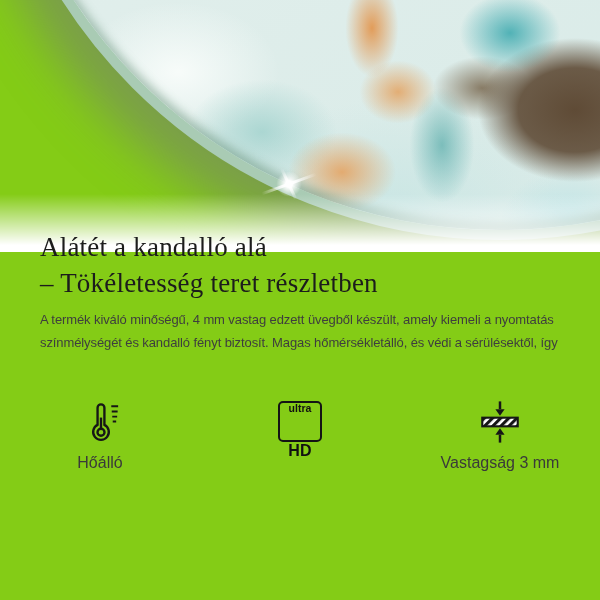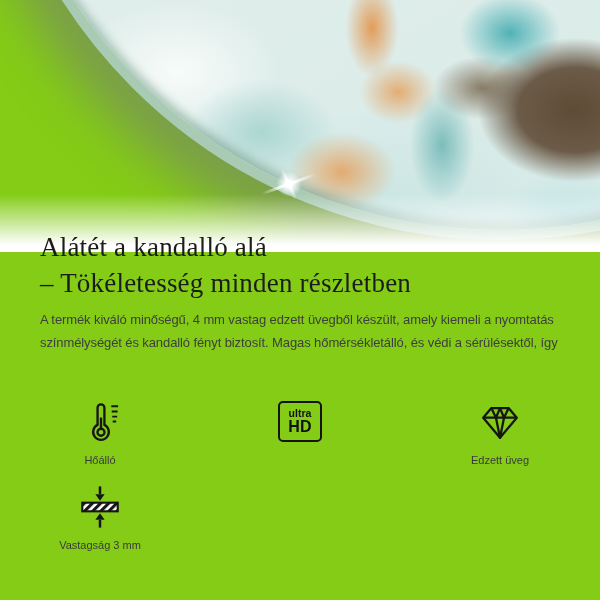--- a/index.html
+++ b/index.html
@@ -44,41 +44,41 @@
   .h-line{display:block;white-space:nowrap;}
   .desc{position:absolute;left:40px;top:308px;margin:0;font-size:13px;line-height:23px;
         color:#3e3e3e;letter-spacing:-.1px;}
   .p-line{display:block;white-space:nowrap;}
 
   
   .features{position:absolute;left:0;top:398px;width:600px;display:grid;
             grid-template-columns:200px 200px 200px;row-gap:17px;}
   .feature{display:flex;flex-direction:column;align-items:center;}
   .icon-box{height:47px;display:flex;align-items:center;justify-content:center;}
-  .f-label{margin-top:9px;font-size:11px;color:#3a3a3a;white-space:nowrap;}
+  .f-label{margin-top:9px;font-size:16px;color:#3a3a3a;white-space:nowrap;}
   .ic{stroke:#161616;fill:none;stroke-width:2.4;}
   .uhd{width:40px;height:37px;border:2.6px solid #141414;border-radius:5px;display:flex;
-       flex-direction:column;align-items:center;justify-content:center;line-height:1;color:#111;}
+       flex-direction:column;align-items:center;justify-content:flex-start;line-height:1;color:#111;gap:28px;}
   .uhd-top{font-size:10.5px;font-weight:700;}
   .uhd-bottom{font-size:16px;font-weight:700;letter-spacing:.3px;margin-top:1px;}
 </style>
 </head>
 <body>
 
 <div class="page">
 
   <div class="hero">
     <div class="glass-circle"></div>
     <div class="sparkle"></div>
     <div class="hero-fade"></div>
   </div>
 
   <h1>
     <span class="h-line">Alátét a kandalló alá</span>
-    <span class="h-line">– Tökéletesség minden részletben</span>
+    <span class="h-line">– Tökéletesség teret részletben</span>
   </h1>
 
   <p class="desc">
     <span class="p-line">A termék kiváló minőségű, 4 mm vastag edzett üvegből készült, amely kiemeli a nyomtatás</span>
     <span class="p-line">színmélységét és kandalló fényt biztosít. Magas hőmérsékletálló, és védi a sérülésektől, így</span>
   </p>
 
   <div class="features">
 
     <div class="feature">
@@ -96,29 +96,20 @@
     <div class="feature">
       <div class="icon-box">
         <div class="uhd">
           <span class="uhd-top">ultra</span>
           <span class="uhd-bottom">HD</span>
         </div>
       </div>
     </div>
 
 
-    <div class="feature">
-      <div class="icon-box">
-        <svg class="ic" width="46" height="46" viewBox="0 0 48 48" stroke-width="2.2">
-          <path d="M15 9.5 H33 L41.5 19.5 L24 40.5 L6.5 19.5 Z" stroke-linejoin="round"></path>
-          <path d="M6.5 19.5 H41.5 M15 9.5 L19.8 19.5 L24 40.5 L28.2 19.5 L33 9.5 M24 9.5 L19.8 19.5 M24 9.5 L28.2 19.5" stroke-linejoin="round"></path>
-        </svg>
-      </div>
-      <div class="f-label">Edzett üveg</div>
-    </div>
 
 
     <div class="feature">
       <div class="icon-box">
         <svg width="46" height="46" viewBox="0 0 48 48">
           <defs>
             <pattern id="hatch4" width="6" height="6" patternUnits="userSpaceOnUse" patternTransform="rotate(45)">
               <rect width="6" height="6" fill="#ffffff"></rect>
               <rect width="3.2" height="6" fill="#161616"></rect>
             </pattern>

